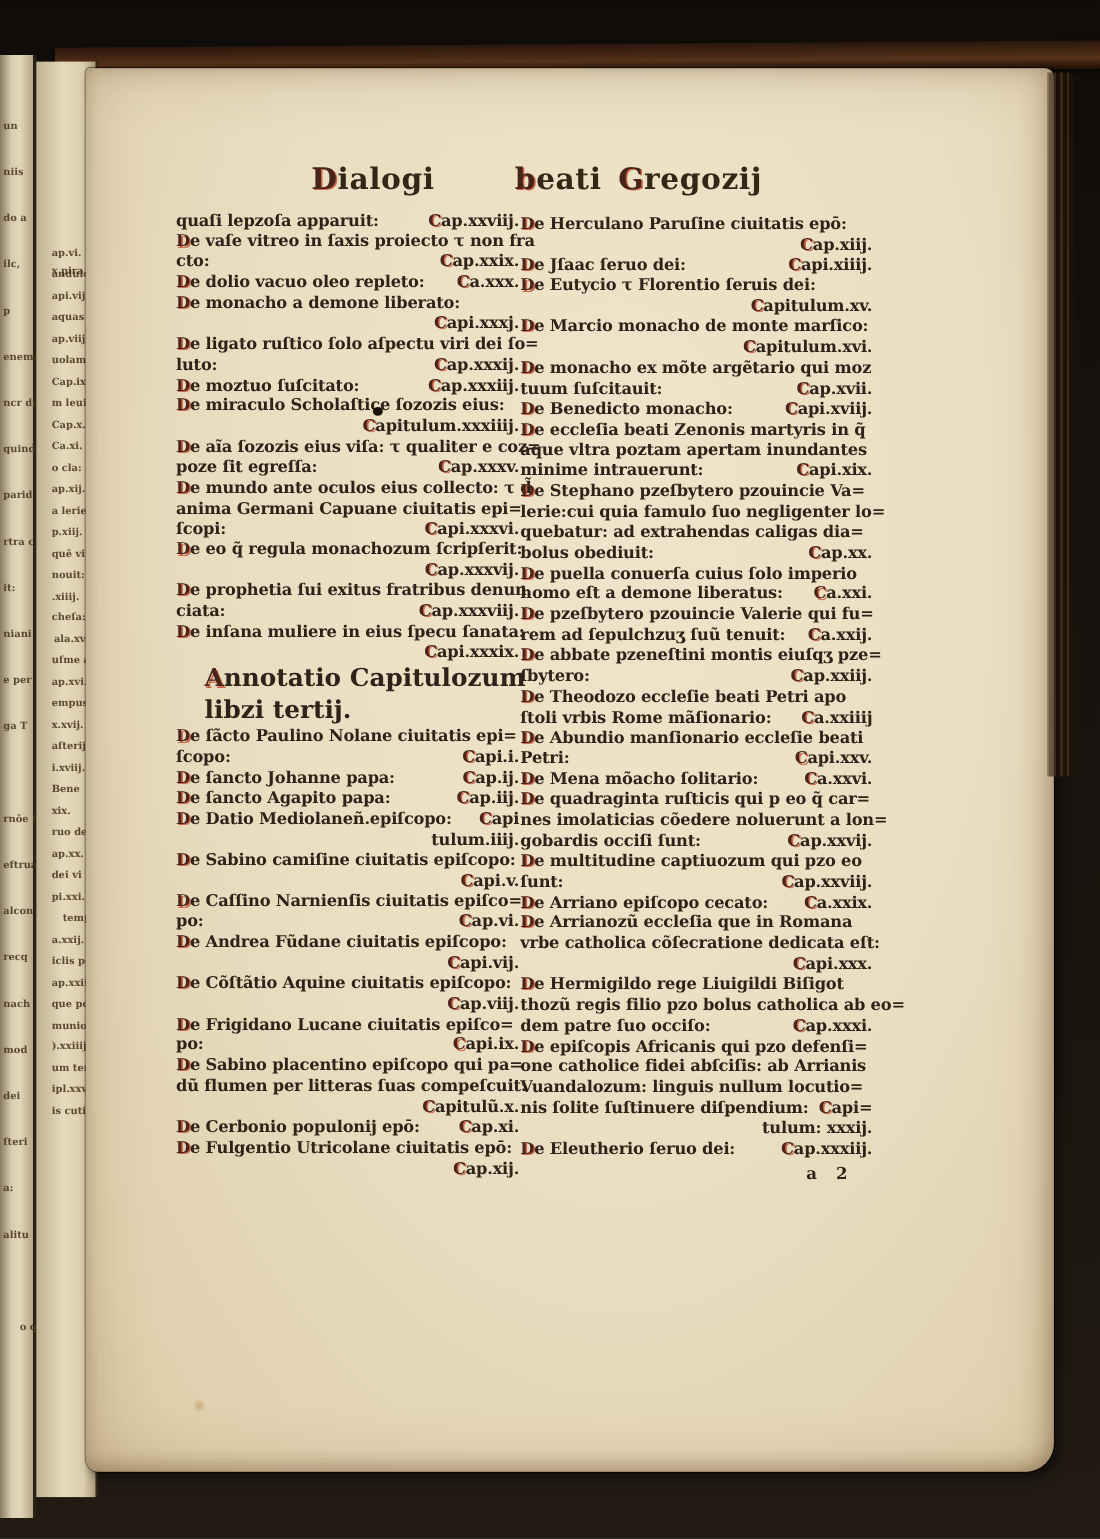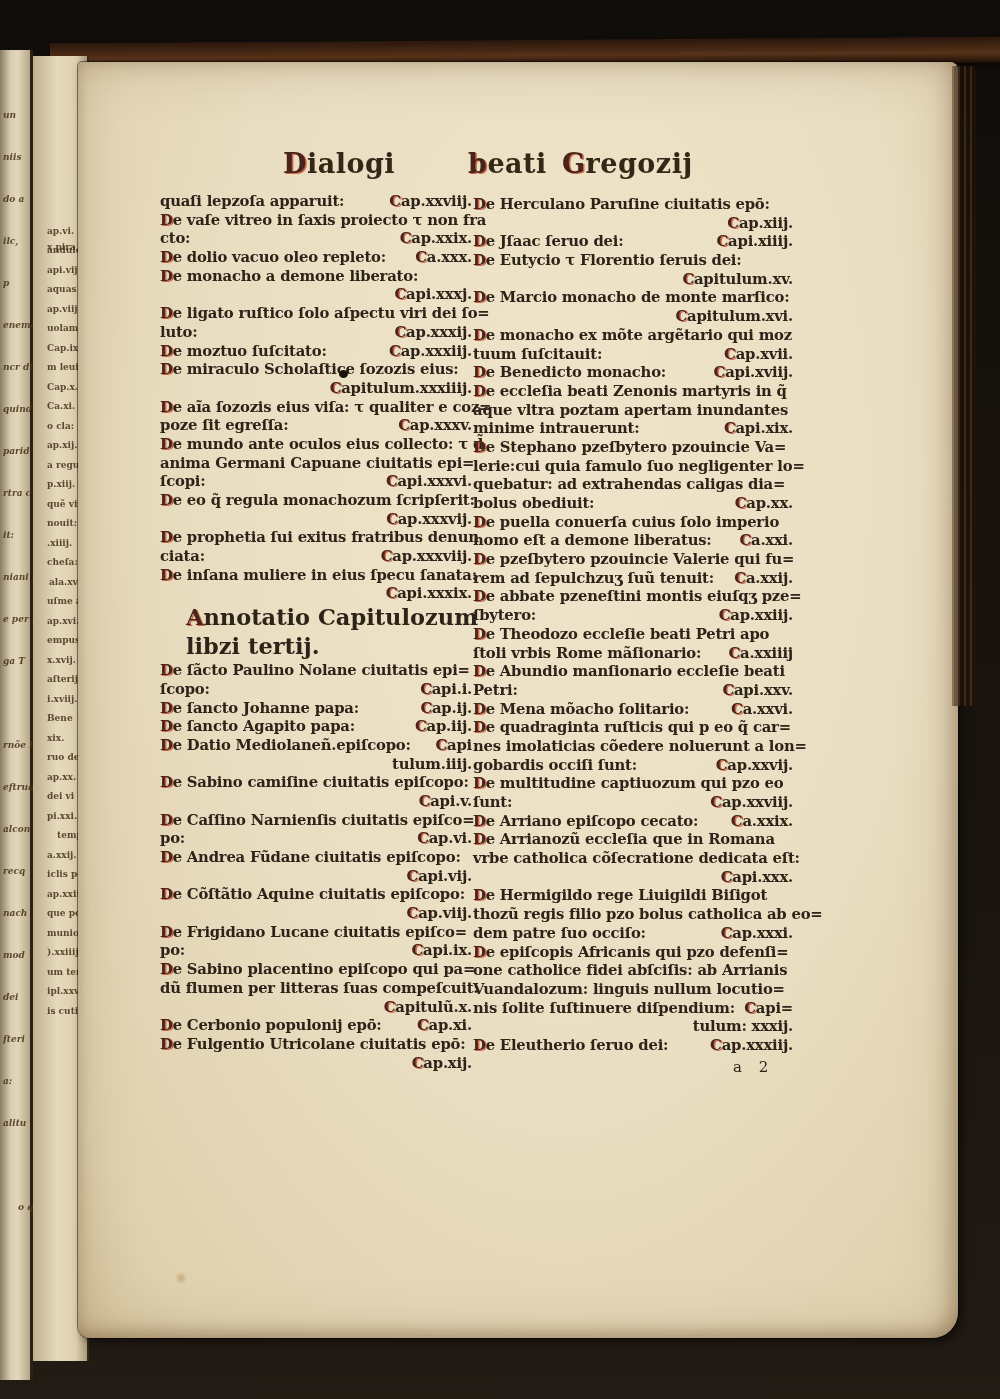--- a/index.html
+++ b/index.html
@@ -9,21 +9,21 @@
          background:linear-gradient(180deg,#0f0c09 0%,#17120d 30%,#1a140f 60%,#221b14 100%);}
 
   
   .binding-top{position:absolute;left:50px;top:40px;width:960px;height:26px;
                background:linear-gradient(180deg,#2a170c 0%,#4a2a15 45%,#58331a 60%,#1e0f06 100%);
                transform:rotate(-0.4deg);box-shadow:0 2px 4px rgba(0,0,0,.6);}
 
   
   .strip-outer{position:absolute;left:0;top:50px;width:30px;height:1330px;
                background:linear-gradient(90deg,#8a7c63 0%,#d9cdaf 35%,#e3d7b9 60%,#b5a687 100%);
-               border-right:3px solid #2c2115;font-style:italic;}
+               border-right:3px solid #2c2115;}
   .strip-inner{position:absolute;left:33px;top:56px;width:54px;height:1305px;
                background:linear-gradient(90deg,#bfb192 0%,#e6dabc 45%,#dccfae 80%,#a99a79 100%);
                border-right:2px solid #35291a;}
   .frag{position:absolute;font-size:9px;font-weight:bold;color:rgba(72,52,30,.88);
         white-space:nowrap;line-height:10px;}
 
   
   .page{position:absolute;left:78px;top:62px;width:880px;height:1276px;
         background:radial-gradient(ellipse at 55% 32%,#efe4c9 0%,#eadec2 50%,#dfd1ae 88%,#d3c29c 100%);
         border-radius:4px 8px 26px 12px;
@@ -40,21 +40,21 @@
   
   .col{position:absolute;color:#2e2318;font-size:14.8px;font-weight:bold;letter-spacing:-0.2px;}
   .col-left{left:82px;top:130px;width:312px;}
   .col-right{left:395px;top:133px;width:320px;}
   .tl{display:flex;height:18.7px;line-height:18.7px;white-space:nowrap;}
   .tl .txt{flex:0 0 auto;}
   .tl .cap{margin-left:auto;flex:0 0 auto;}
   .tl.heading{height:29px;line-height:29px;font-size:22.5px;padding-left:26px;letter-spacing:0;}
   .rub{color:#47251a;text-shadow:1.4px 1px 0 rgba(196,70,44,.8);}
 
-  .signature{position:absolute;left:655px;top:996px;font-size:15px;font-weight:normal;color:#2e2318;letter-spacing:6px;}
+  .signature{position:absolute;left:655px;top:996px;font-size:15px;font-weight:bold;color:#2e2318;letter-spacing:6px;}
   .ink-blot{position:absolute;left:261px;top:308px;width:9px;height:8px;border-radius:50%;background:#19120c;}
   .stain{position:absolute;left:96px;top:1210px;width:14px;height:12px;border-radius:50%;
          background:radial-gradient(circle,#c8ab7d 0%,rgba(200,170,120,0) 70%);}
 </style>
 </head>
 <body>
 
 <div class="scene">
   <div class="binding-top"></div>
 
@@ -94,21 +94,21 @@
       <div class="frag" style="left: 14px; top: 208.5px;">api.vij</div>
       <div class="frag" style="left: 14px; top: 228px;">aquas</div>
       <div class="frag" style="left: 14px; top: 247.5px;">ap.viij.</div>
       <div class="frag" style="left: 14px; top: 267px;">uolam:</div>
       <div class="frag" style="left: 14px; top: 286.5px;">Cap.ix.</div>
       <div class="frag" style="left: 14px; top: 306px;">m leui:</div>
       <div class="frag" style="left: 14px; top: 325.5px;">Cap.x.</div>
       <div class="frag" style="left: 14px; top: 345px;">Ca.xi.</div>
       <div class="frag" style="left: 14px; top: 364.5px;">o cla:</div>
       <div class="frag" style="left: 14px; top: 384px;">ap.xij.</div>
-      <div class="frag" style="left: 14px; top: 403.5px;">a regu</div>
+      <div class="frag" style="left: 14px; top: 403.5px;">a lerie</div>
       <div class="frag" style="left: 14px; top: 423px;">p.xiij.</div>
       <div class="frag" style="left: 14px; top: 442.5px;">quẽ vir</div>
       <div class="frag" style="left: 14px; top: 462px;">nouit:</div>
       <div class="frag" style="left: 14px; top: 481.5px;">.xiiij.</div>
       <div class="frag" style="left: 14px; top: 501px;">cheſa:</div>
       <div class="frag" style="left: 16px; top: 520.5px;">ala.xv.</div>
       <div class="frag" style="left: 14px; top: 540px;">uſme as</div>
       <div class="frag" style="left: 14px; top: 559.5px;">ap.xvi.</div>
       <div class="frag" style="left: 14px; top: 579px;">empus:</div>
       <div class="frag" style="left: 14px; top: 598.5px;">x.xvij.</div>

